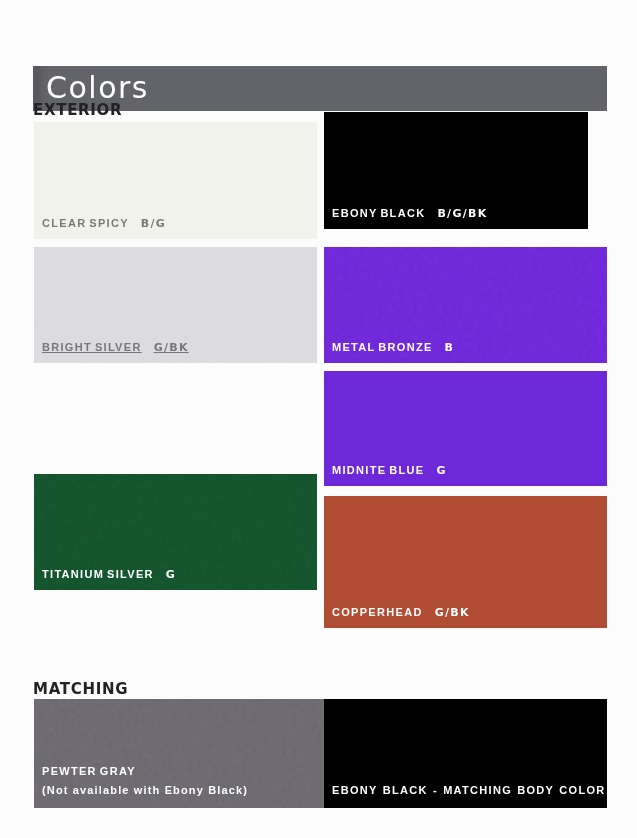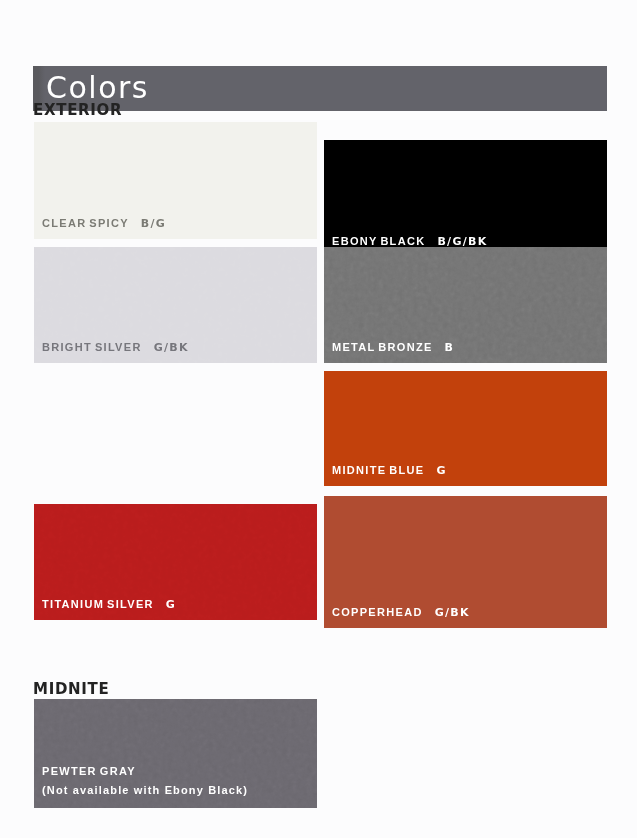--- a/index.html
+++ b/index.html
@@ -73,43 +73,46 @@
   <div class="title-bar" style="background: rgb(99, 99, 106);">
     <div class="edge" style="background: linear-gradient(to right, rgb(90, 90, 94) 0%, rgb(90, 90, 94) 45%, rgb(99, 99, 106) 100%);"></div>
     <div class="title" style="color: rgb(255, 255, 255);">Colors</div>
   </div>
 
   <div class="sec-head" style="top: 102px; color: rgb(35, 35, 35);">EXTERIOR</div>
 
   <div class="swatch" style="left: 34px; top: 122px; width: 283px; height: 117px; background: rgb(242, 242, 237);">
     <div class="lbl" style="bottom: 9px; color: rgb(123, 123, 116);"><span>CLEAR SPICY</span><span class="gap"></span><span class="code">B/G</span></div>
   </div>
-  <div class="swatch" style="left: 324px; top: 140px; width: 283px; height: 117px; background: rgb(0, 0, 0);">
+  <div class="swatch" style="left: 324px; top: 112px; width: 255px; height: 117px; background: rgb(0, 0, 0); padding-left: 9px;">
     <div class="lbl" style="bottom: 9px; color: rgb(255, 255, 255);"><span>EBONY BLACK</span><span class="gap"></span><span class="code">B/G/BK</span></div>
   </div>
   <div class="swatch" style="left: 34px; top: 247px; width: 283px; height: 116px; background: rgb(220, 219, 224);">
       <div class="grain" style="opacity: 0.07;"></div>
-    <div class="lbl" style="bottom: 9px; color: rgb(118, 118, 124);"><span>BRIGHT SILVER</span><span class="gap"></span><span class="code">G/BK</span></div>
+    <div class="lbl" style="bottom: 9px; color: rgb(118, 118, 124); text-decoration: underline;"><span>BRIGHT SILVER</span><span class="gap"></span><span class="code">G/BK</span></div>
   </div>
-  <div class="swatch" style="left: 324px; top: 247px; width: 283px; height: 116px; background: #737373;">
+  <div class="swatch" style="left: 324px; top: 247px; width: 283px; height: 116px; background: #6d28d9;">
       <div class="grain" style="opacity: 0.14;"></div>
     <div class="lbl" style="bottom: 9px; color: rgb(255, 255, 255);"><span>METAL BRONZE</span><span class="gap"></span><span class="code">B</span></div>
   </div>
-  <div class="swatch" style="left: 324px; top: 371px; width: 283px; height: 115px; background: #c2410c;">
+  <div class="swatch" style="left: 324px; top: 371px; width: 283px; height: 115px; background: #6d28d9;">
     <div class="lbl" style="bottom: 9px; color: rgb(255, 255, 255);"><span>MIDNITE BLUE</span><span class="gap"></span><span class="code">G</span></div>
   </div>
-  <div class="swatch" style="left: 34px; top: 504px; width: 283px; height: 116px; background: #b91c1c;">
+  <div class="swatch" style="left: 34px; top: 474px; width: 283px; height: 116px; background: #14532d;">
       <div class="grain" style="opacity: 0.12;"></div>
     <div class="lbl" style="bottom: 9px; color: rgb(255, 255, 255);"><span>TITANIUM SILVER</span><span class="gap"></span><span class="code">G</span></div>
   </div>
   <div class="swatch" style="left: 324px; top: 496px; width: 283px; height: 132px; background: rgb(176, 76, 49);">
     <div class="lbl" style="bottom: 9px; color: rgb(255, 255, 255);"><span>COPPERHEAD</span><span class="gap"></span><span class="code">G/BK</span></div>
   </div>
 
-  <div class="sec-head" style="top: 681px; color: rgb(35, 35, 35);">MIDNITE</div>
+  <div class="sec-head" style="top: 681px; color: rgb(35, 35, 35);">MATCHING</div>
 
-  <div class="swatch" style="left: 34px; top: 699px; width: 283px; height: 109px; background: rgb(107, 104, 111);">
+  <div class="swatch" style="left: 34px; top: 699px; width: 283px; height: 109px; background: rgb(107, 104, 111); padding-left: 20px;">
       <div class="grain" style="opacity: 0.11;"></div>
     <div class="lbl" style="bottom: 31px; color: rgb(255, 255, 255);">PEWTER GRAY</div>
     <div class="lbl note" style="bottom: 12px; color: rgb(255, 255, 255);">(Not available with Ebony Black)</div>
+  </div>
+  <div class="swatch" style="left: 324px; top: 699px; width: 283px; height: 109px; background: rgb(0, 0, 0);">
+    <div class="lbl wide" style="bottom: 12px; color: rgb(255, 255, 255);">EBONY BLACK - MATCHING BODY COLOR</div>
   </div>
 
 </div>
 
 </body></html>

